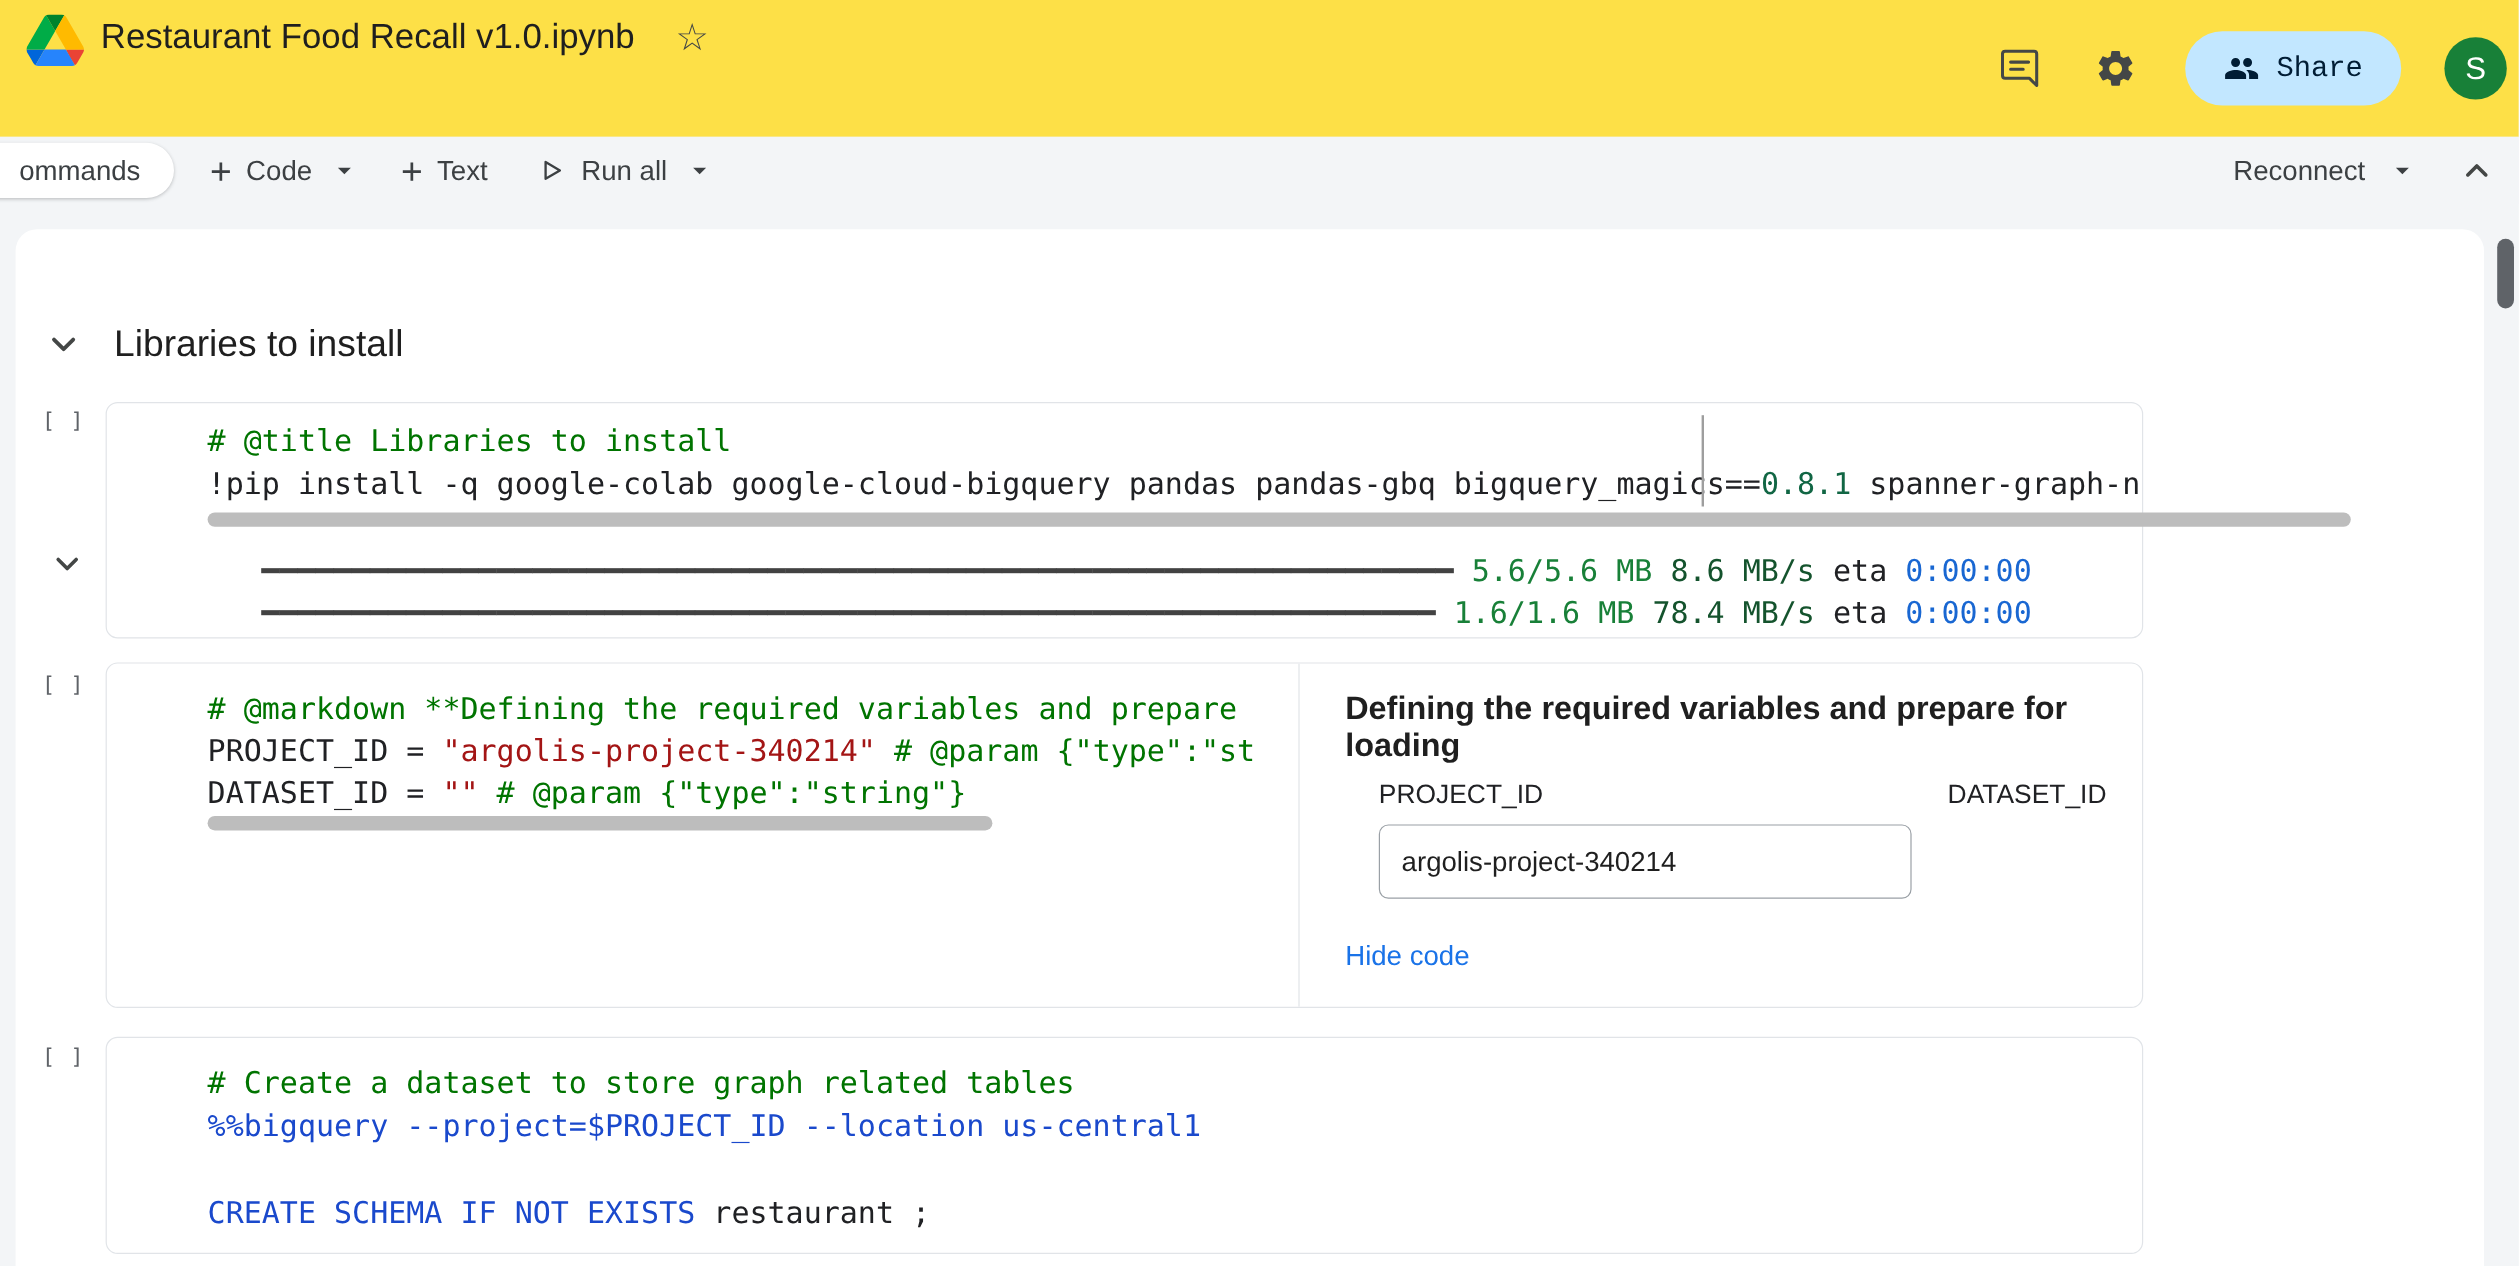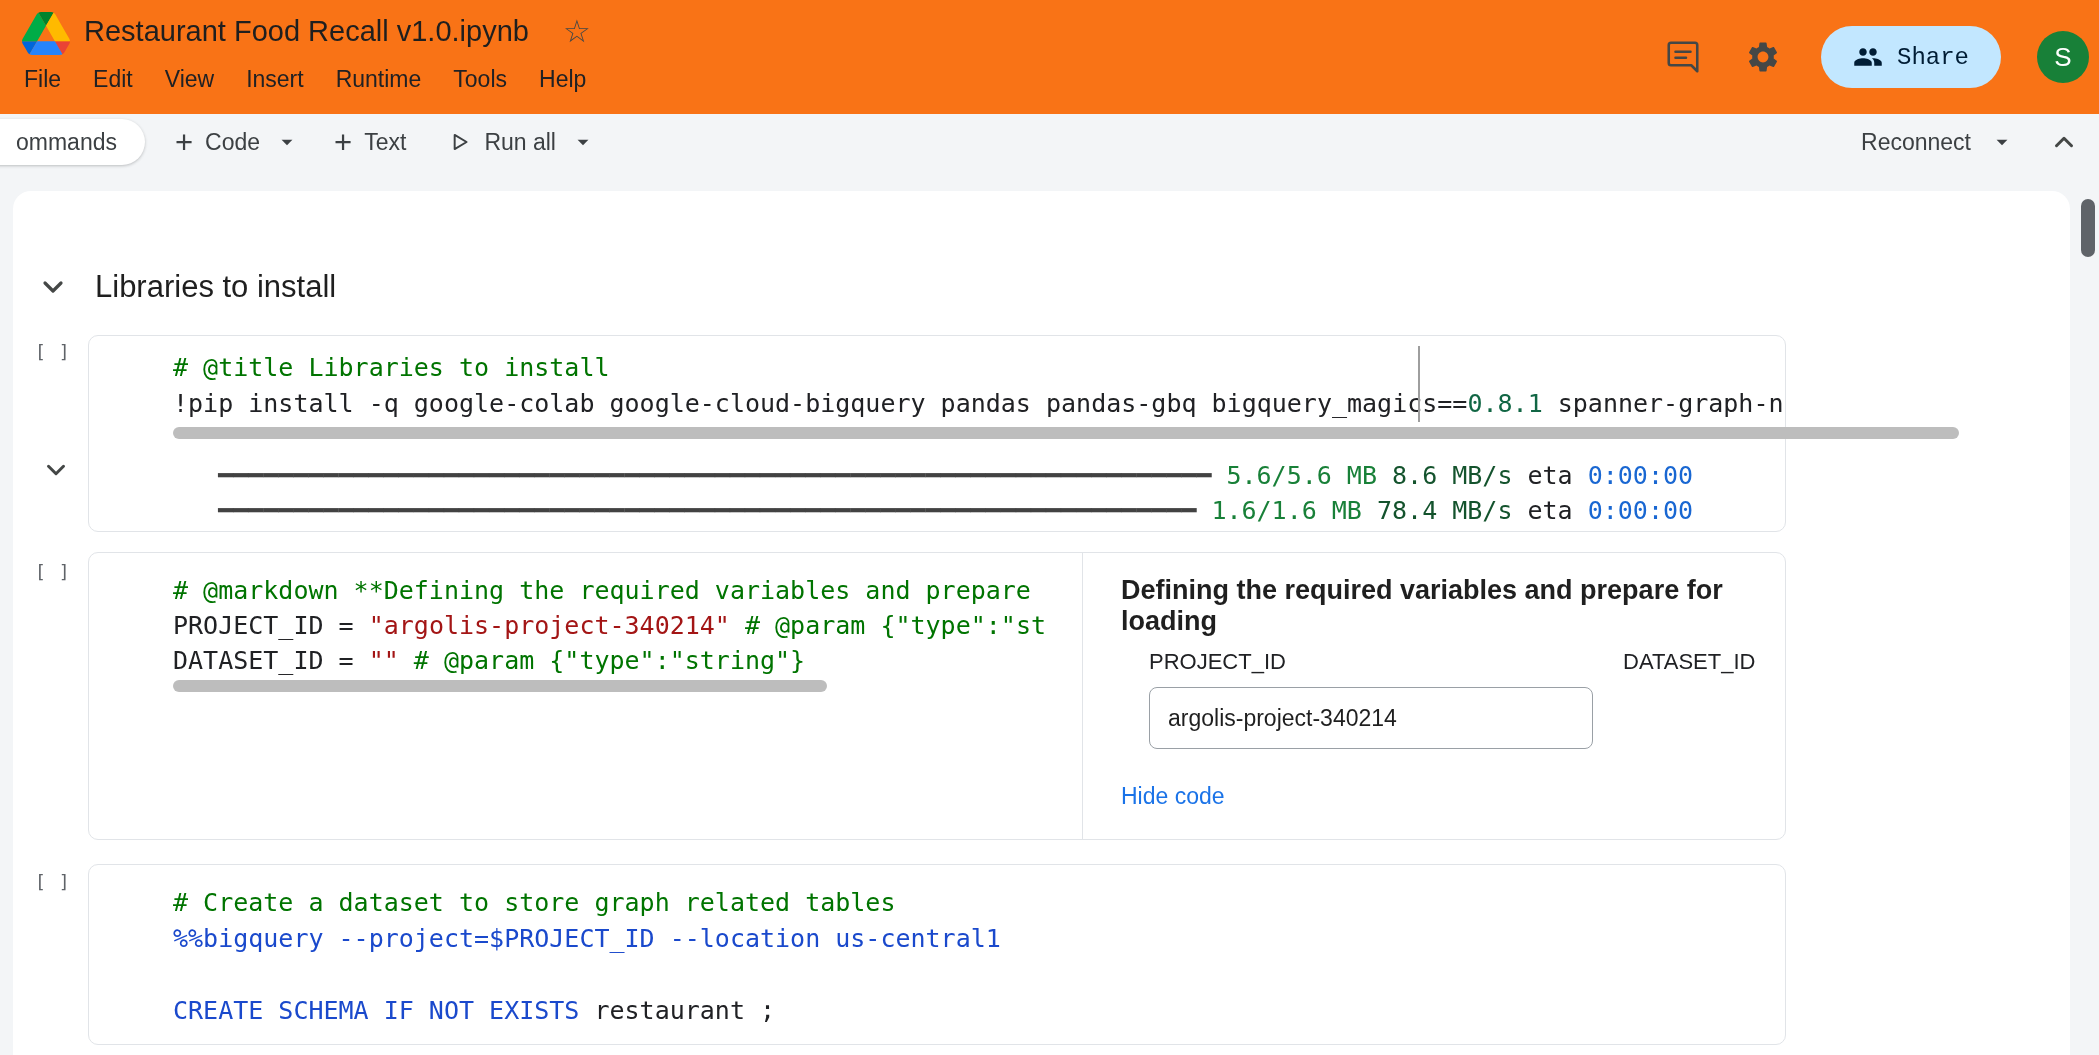--- a/index.html
+++ b/index.html
@@ -1,20 +1,20 @@
 <!DOCTYPE html>
 <html><head>
 <meta charset="utf-8">
 <style>
   *{margin:0;padding:0;box-sizing:border-box}
   html,body{width:2099px;height:1055px}
   body{position:relative;overflow:hidden;background:#f3f5f7;font-family:"Liberation Sans",sans-serif;color:#202124}
 
   
-  .header{position:absolute;top:0;left:0;right:0;height:114px;background:#f97316}
+  .header{position:absolute;top:0;left:0;right:0;height:114px;background:#fde047}
   .logo{position:absolute;left:22px;top:12px;width:48px;height:43px;display:block;cursor:pointer}
   .logo svg{width:100%;height:100%}
   .title-row{position:absolute;left:84px;top:8px;height:46px;display:flex;align-items:center;gap:34px}
   .nb-title{font-size:29px;color:#1f1f1f}
   .star{font-size:31px;color:#444746;line-height:1;cursor:pointer}
   .menubar{position:absolute;left:8px;top:58px;display:flex}
   .menu-item{font-size:23px;color:#202124;padding:8px 16px;cursor:pointer}
   .header-right{position:absolute;right:10px;top:0;height:114px;display:flex;align-items:center;gap:36px}
   .icon-btn{background:none;border:none;width:44px;height:44px;display:flex;align-items:center;justify-content:center;cursor:pointer}
   .share-btn{display:flex;align-items:center;gap:14px;background:#c2e7ff;border:none;border-radius:32px;height:62px;padding:0 32px;font-size:24px;font-weight:500;color:#001d35;font-family:Liberation Mono, monospace;cursor:pointer}
@@ -92,29 +92,20 @@
       <path d="m73.55 76.8c1.35-.8 2.5-1.9 3.3-3.3l1.6-2.75 7.65-13.25c.8-1.4 1.2-2.95 1.2-4.5h-27.5l5.85 11.5z" fill="#ea4335"></path>
       <path d="m43.65 25 13.75-23.8c-1.35-.8-2.9-1.2-4.5-1.2h-18.5c-1.6 0-3.15.45-4.5 1.2z" fill="#00832d"></path>
       <path d="m59.8 53h-32.3l-13.75 23.8c1.35.8 2.9 1.2 4.5 1.2h50.8c1.6 0 3.15-.45 4.5-1.2z" fill="#2684fc"></path>
       <path d="m73.4 26.5-12.7-22c-.8-1.4-1.95-2.5-3.3-3.3l-13.75 23.8 16.15 28h27.45c0-1.55-.4-3.1-1.2-4.5z" fill="#ffba00"></path>
     </svg>
   </a>
   <div class="title-row">
     <span class="nb-title">Restaurant Food Recall v1.0.ipynb</span>
     <span class="star">☆</span>
   </div>
-  <nav class="menubar">
-    <span class="menu-item">File</span>
-    <span class="menu-item">Edit</span>
-    <span class="menu-item">View</span>
-    <span class="menu-item">Insert</span>
-    <span class="menu-item">Runtime</span>
-    <span class="menu-item">Tools</span>
-    <span class="menu-item">Help</span>
-  </nav>
   <div class="header-right">
     <button class="icon-btn">
       <svg width="36" height="36" viewBox="0 0 24 24">
         <path d="M21.5 4c0-.85-.65-1.5-1.5-1.5H4c-.85 0-1.5.65-1.5 1.5v12c0 .85.65 1.5 1.5 1.5h13.5l4 4z" fill="none" stroke="#444746" stroke-width="1.7" stroke-linejoin="round"></path>
         <path d="M7 8.5h10M7 12.5h7" stroke="#444746" stroke-width="1.7" fill="none" stroke-linecap="round"></path>
       </svg>
     </button>
     <button class="icon-btn">
       <svg width="36" height="36" viewBox="0 0 24 24">
         <path d="M19.14 12.94c.04-.3.06-.61.06-.94 0-.32-.02-.64-.07-.94l2.03-1.58c.18-.14.23-.41.12-.61l-1.92-3.32c-.12-.22-.37-.29-.59-.22l-2.39.96c-.5-.38-1.03-.7-1.62-.94l-.36-2.54c-.04-.24-.24-.41-.48-.41h-3.84c-.24 0-.43.17-.47.41l-.36 2.54c-.59.24-1.13.57-1.62.94l-2.39-.96c-.22-.08-.47 0-.59.22L2.74 8.87c-.12.21-.08.47.12.61l2.03 1.58c-.05.3-.09.63-.09.94s.02.64.07.94l-2.03 1.58c-.18.14-.23.41-.12.61l1.92 3.32c.12.22.37.29.59.22l2.39-.96c.5.38 1.03.7 1.62.94l.36 2.54c.05.24.24.41.48.41h3.84c.24 0 .44-.17.47-.41l.36-2.54c.59-.24 1.13-.56 1.62-.94l2.39.96c.22.08.47 0 .59-.22l1.92-3.32c.12-.22.07-.47-.12-.61zM12 15.6c-1.98 0-3.6-1.62-3.6-3.6s1.62-3.6 3.6-3.6 3.6 1.62 3.6 3.6-1.62 3.6-3.6 3.6z" fill="#444746"></path>

